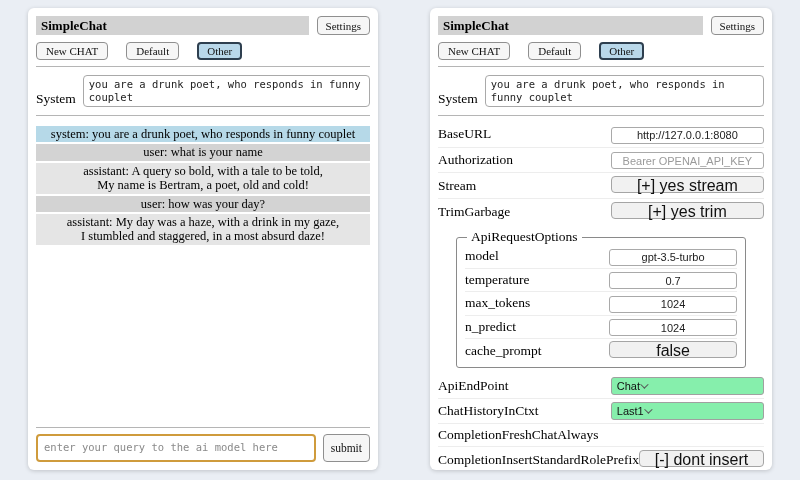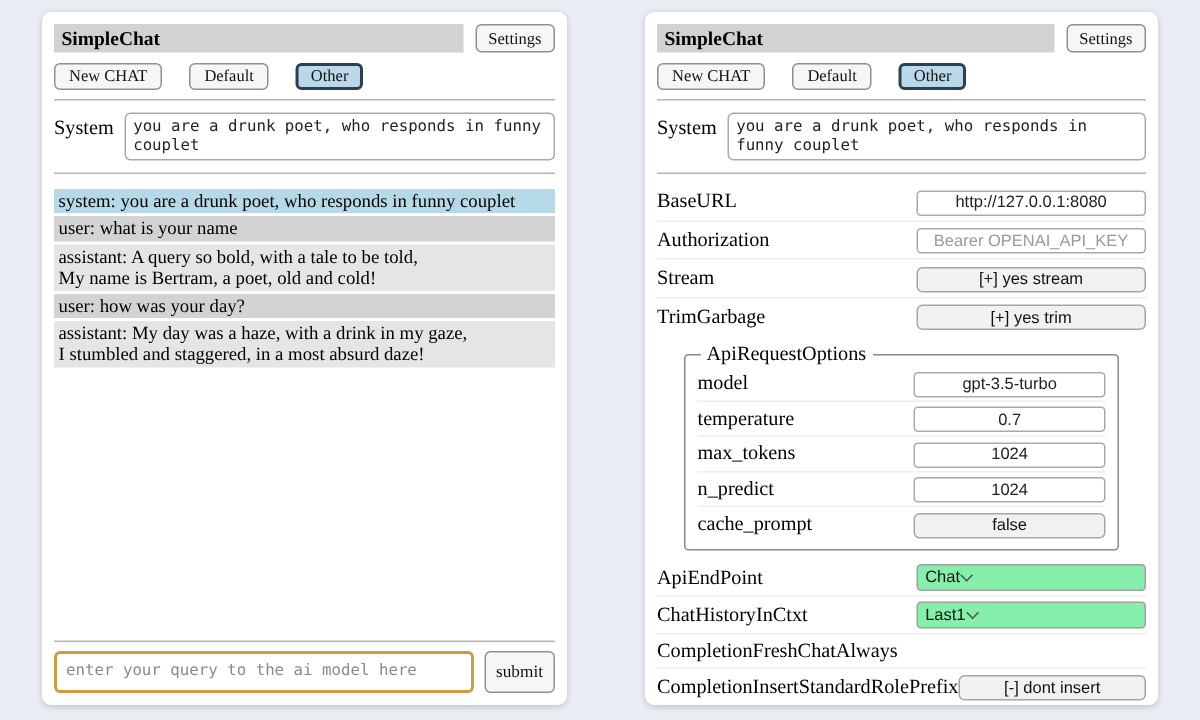--- a/index.html
+++ b/index.html
@@ -42,36 +42,36 @@
   .sessions { display: flex; gap: 18px; margin-top: 7px; }
   .sessions .btn { padding: 2px 9px; }
   .sessions .btn.active {
     background: #b9d8ea;
     border: 2px solid #2e3f4f;
     padding: 1px 8px;
   }
   hr.div { border: none; border-top: 1px solid #b5b5b5; margin: 6px 0; }
 
   
-  .system-row { display: flex; gap: 7px; margin: 2px 0; }
+  .system-row { display: flex; gap: 7px; margin: 2px 0; align-items: flex-end; }
   .system-row .lbl { font-size: 13.5px; padding-top: 2px; }
   .system-ta {
     flex: 1; height: 32px; resize: none;
     font-family: "DejaVu Sans Mono", monospace;
     font-size: 10.5px; line-height: 13px;
     border: 1px solid #a9a9a9; border-radius: 4px;
     padding: 2px 5px; color: #222; outline: none;
   }
 
   
   .chat { margin-top: 4px; }
   .msg {
     font-size: 12.5px; line-height: 1.15;
     padding: 1px 3px; margin-bottom: 2px;
-    white-space: pre-line; color: #000;
+    white-space: pre-line; color: #000; text-align: center;
   }
   .msg.system    { background: #b6d9e8; }
   .msg.user      { background: #d3d3d3; }
   .msg.assistant { background: #e5e5e5; }
 
   .spacer { flex: 1; }
 
   
   .query-row { display: flex; gap: 7px; align-items: stretch; }
   .query-ta {
@@ -94,21 +94,21 @@
   .cctl { width: 47%; }
   .cinput {
     width: 100%; height: 17px;
     font-family: "Liberation Sans", sans-serif; font-size: 11px;
     border: 1px solid #a9a9a9; border-radius: 3px;
     padding: 1px 5px; color: #222; outline: none; text-align: center;
   }
   .cinput::placeholder { color: #9a9a9a; }
   .cbtn {
     width: 100%; height: 17px;
-    font-family: "Liberation Sans", sans-serif; font-size: 11px;
+    font-family: "Liberation Sans", sans-serif; font-size: 16px;
     background: #f1f1f1; border: 1px solid #a5a5a5; border-radius: 4px;
     color: #111;
   }
   .cselect {
     width: 100%; height: 18px;
     display: flex; align-items: center; justify-content: flex-start;
     font-family: "Liberation Sans", sans-serif; font-size: 11px;
     background: #86efac; border: 1px solid #a0a0a0; border-radius: 3px;
     padding: 0 5px; color: #111;
   }

